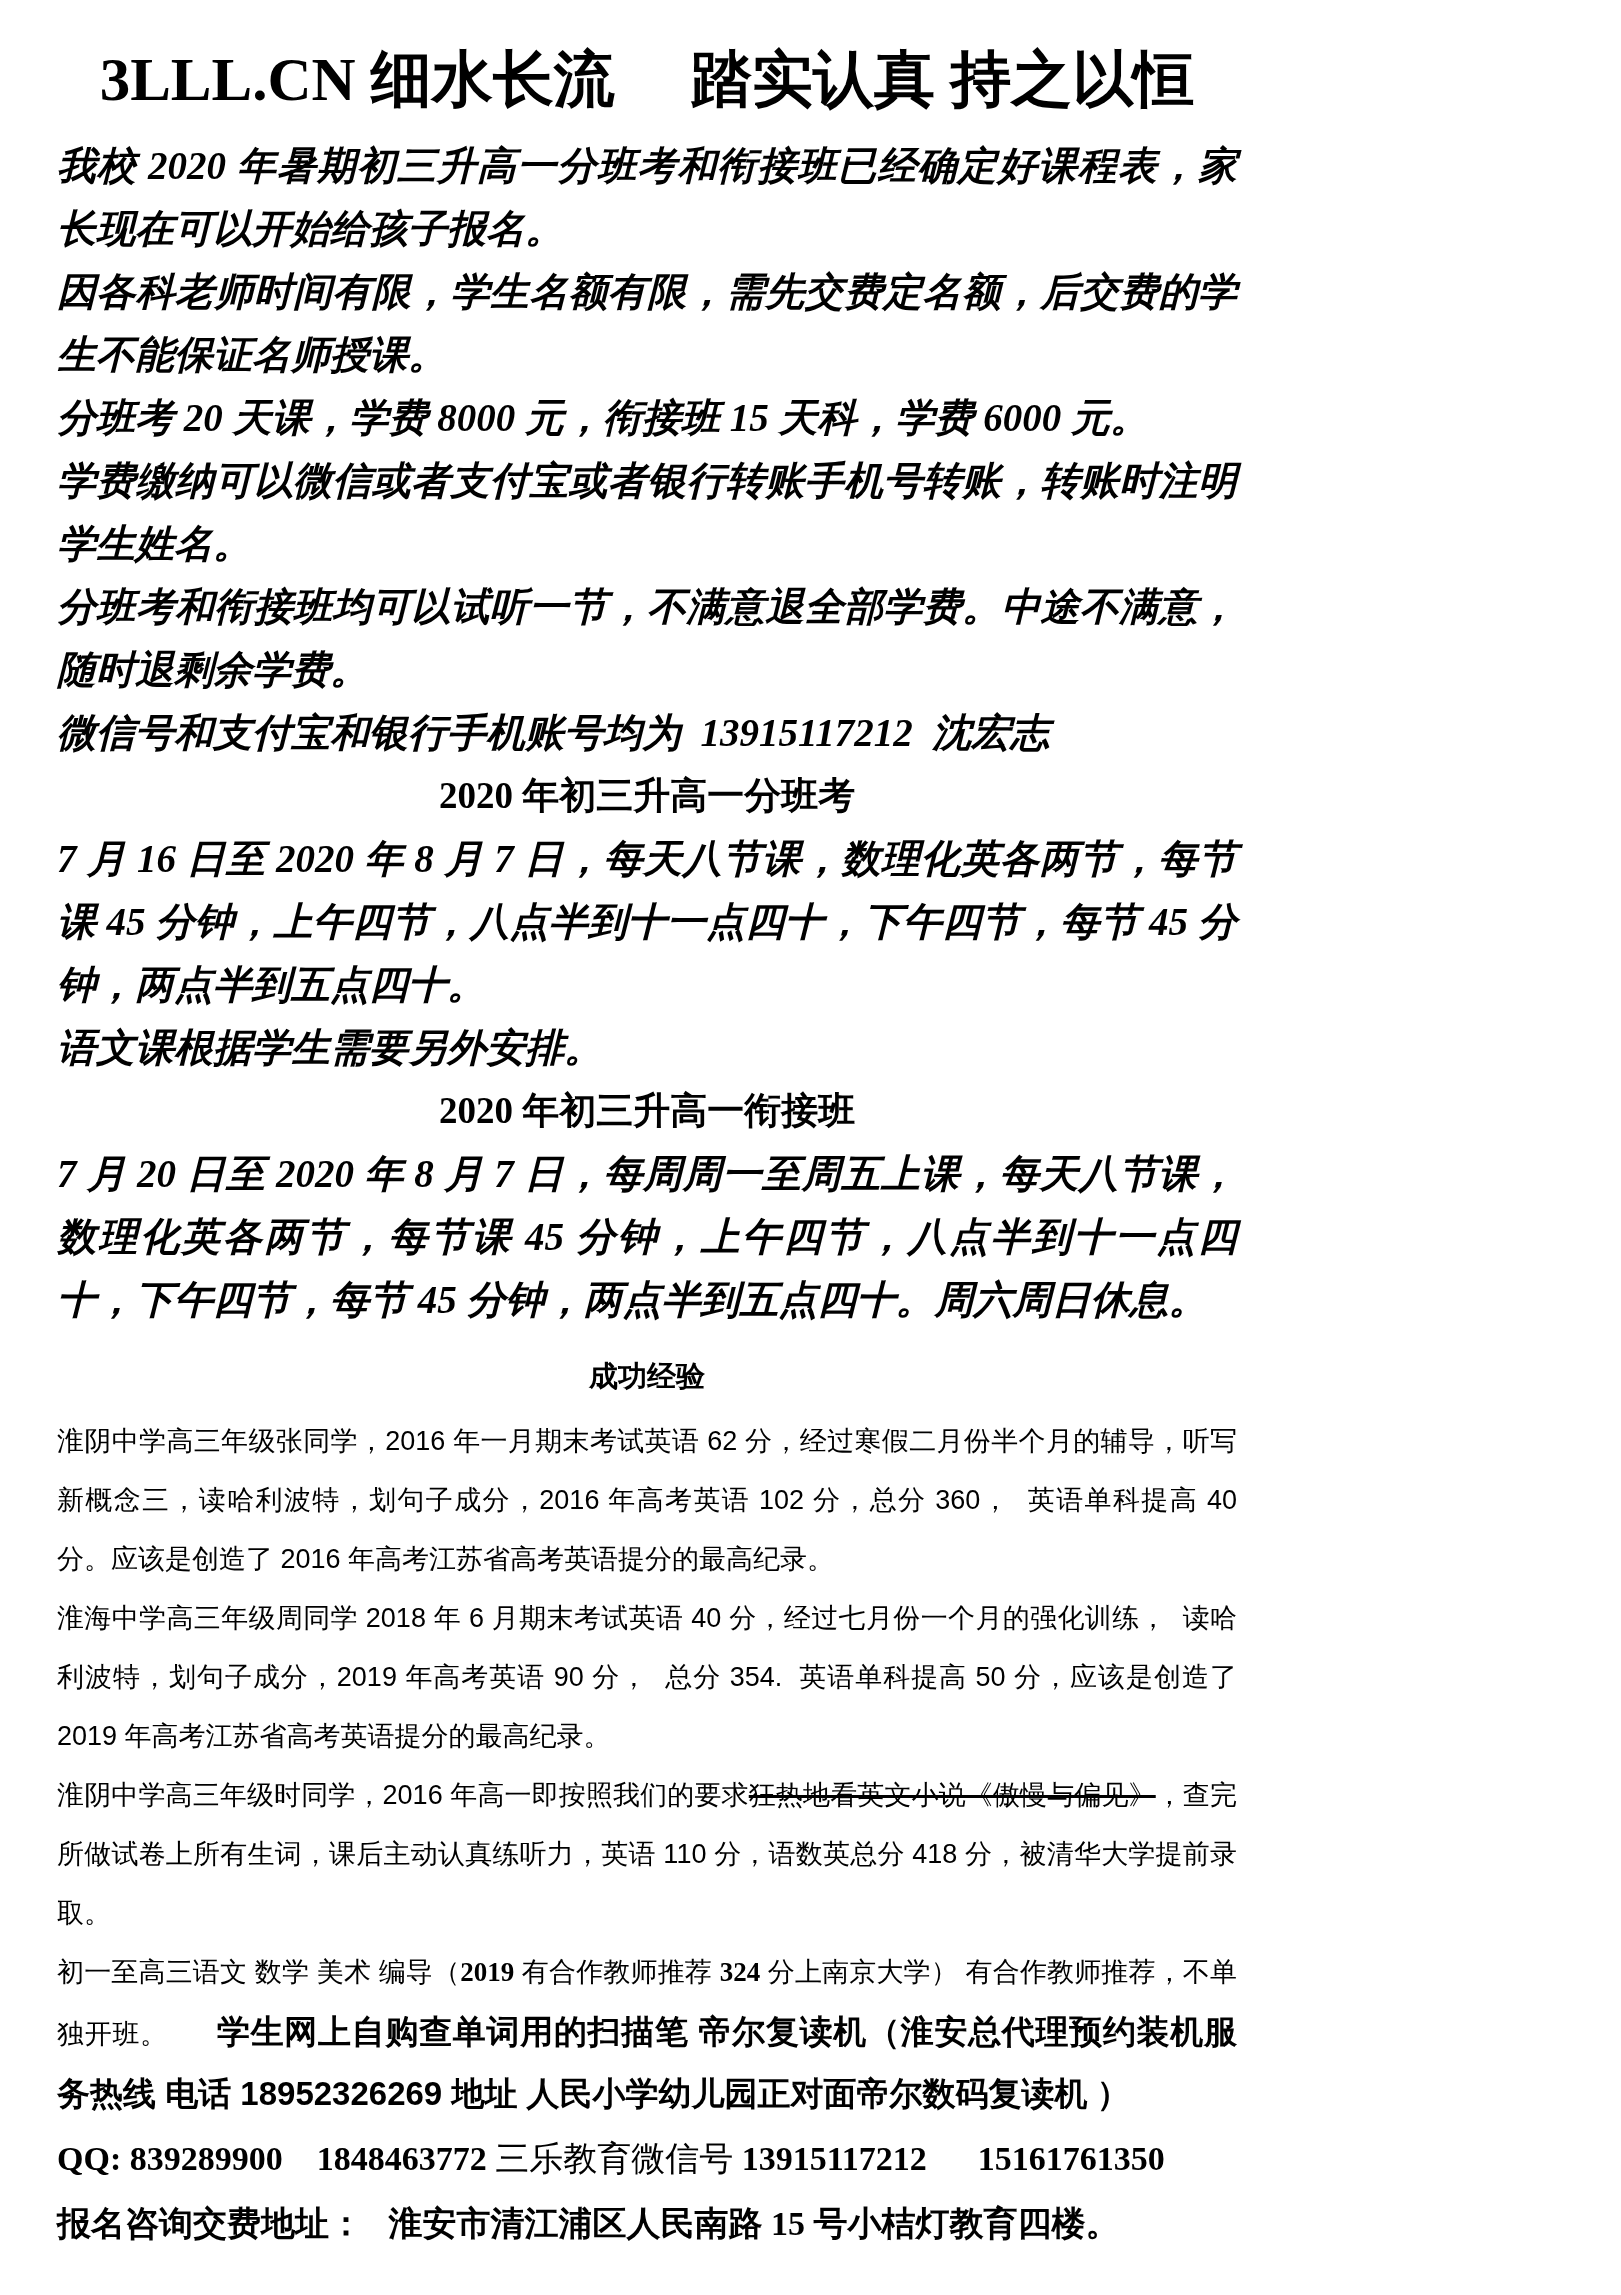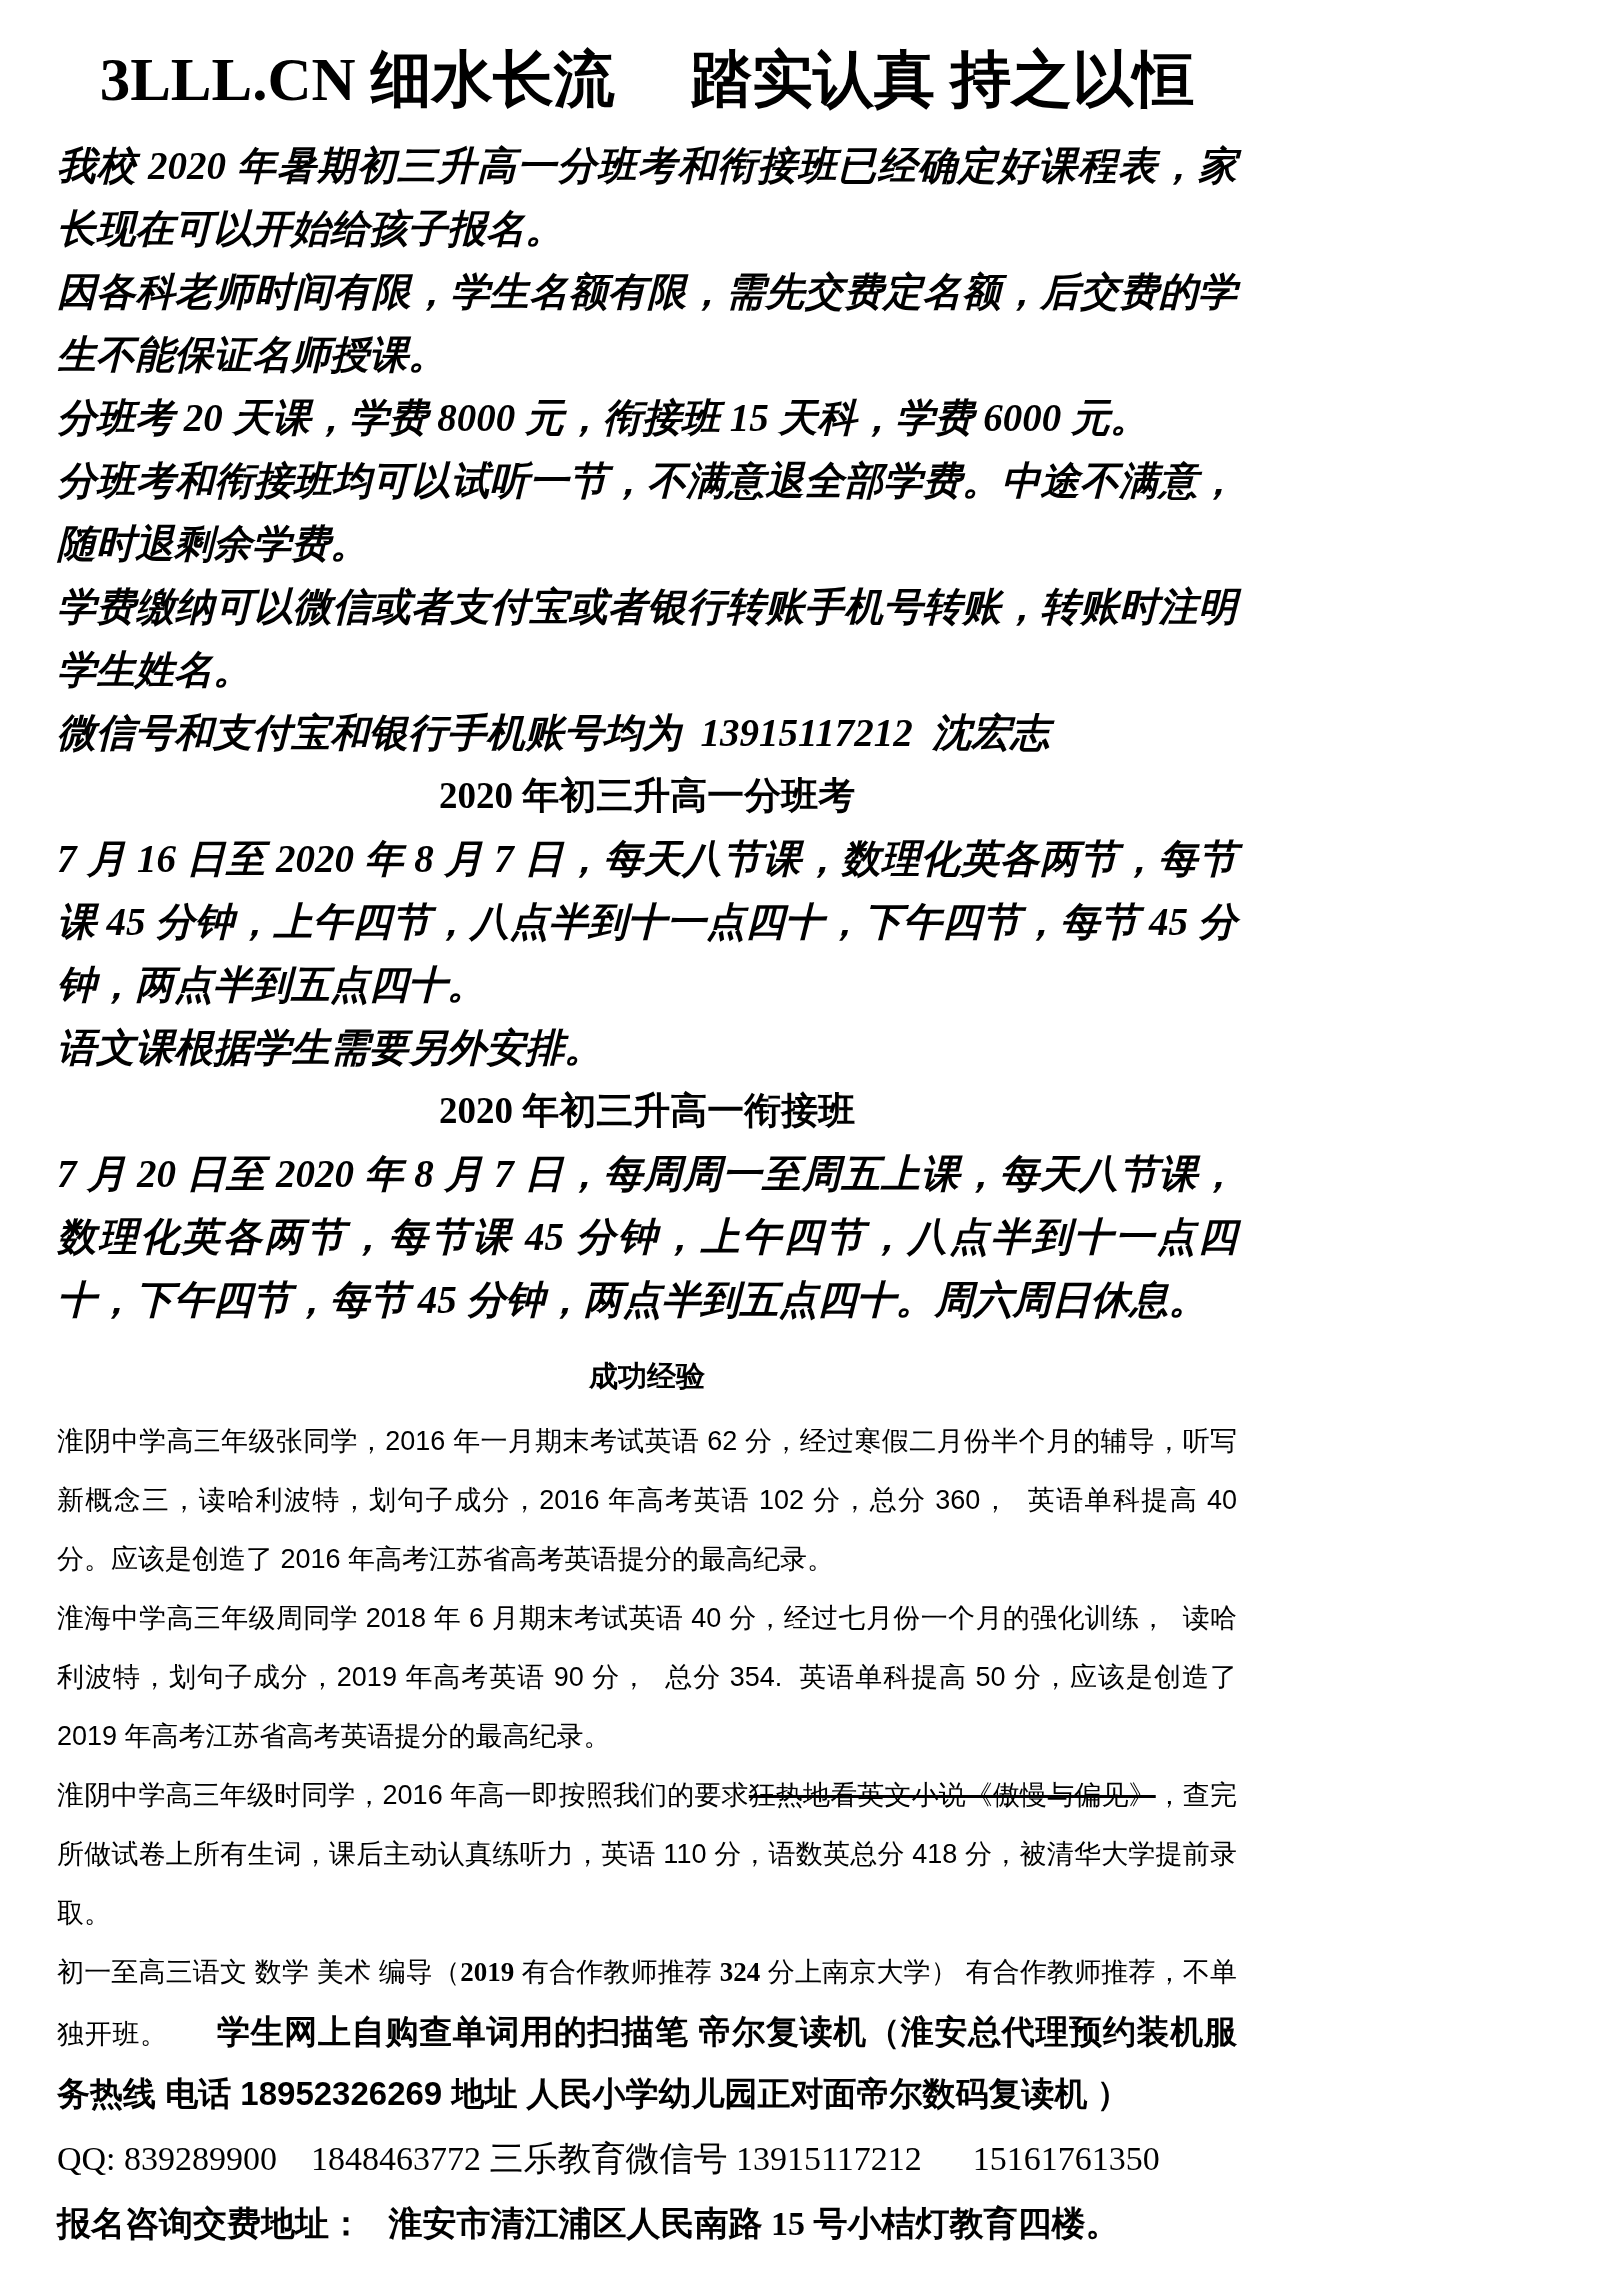--- a/index.html
+++ b/index.html
@@ -77,38 +77,38 @@
     font-family: "Liberation Sans", "DejaVu Sans", sans-serif;
   }
   .contact-line {
     font-size: 34px;
     line-height: 65px;
     margin: 0;
     white-space: pre-wrap;
     font-family: "Liberation Serif", "DejaVu Serif", serif;
   }
   .contact-line .b {
-    font-weight: normal;
+    font-weight: bold;
   }
   .contact-line.all-bold {
     font-weight: bold;
   }
 </style>
 </head>
 <body>
 
 <div class="page">
 
   <div class="doc-title">3LLL.CN 细水长流　 踏实认真 持之以恒</div>
 
   <p class="big-par">我校 2020 年暑期初三升高一分班考和衔接班已经确定好课程表，家长现在可以开始给孩子报名。</p>
   <p class="big-par">因各科老师时间有限，学生名额有限，需先交费定名额，后交费的学生不能保证名师授课。</p>
   <p class="big-par">分班考 20 天课，学费 8000 元，衔接班 15 天科，学费 6000 元。</p>
+  <p class="big-par">学费缴纳可以微信或者支付宝或者银行转账手机号转账，转账时注明学生姓名。</p>
   <p class="big-par">分班考和衔接班均可以试听一节，不满意退全部学费。中途不满意，随时退剩余学费。</p>
-  <p class="big-par">学费缴纳可以微信或者支付宝或者银行转账手机号转账，转账时注明学生姓名。</p>
   <p class="big-par">微信号和支付宝和银行手机账号均为  13915117212  沈宏志</p>
 
   <div class="sub-heading">2020 年初三升高一分班考</div>
   <p class="big-par">7 月 16 日至 2020 年 8 月 7 日，每天八节课，数理化英各两节，每节课 45 分钟，上午四节，八点半到十一点四十，下午四节，每节 45 分钟，两点半到五点四十。</p>
   <p class="big-par">语文课根据学生需要另外安排。</p>
 
   <div class="sub-heading">2020 年初三升高一衔接班</div>
   <p class="big-par">7 月 20 日至 2020 年 8 月 7 日，每周周一至周五上课，每天八节课，数理化英各两节，每节课 45 分钟，上午四节，八点半到十一点四十，下午四节，每节 45 分钟，两点半到五点四十。周六周日休息。</p>
 
   <div class="success-heading">成功经验</div>

